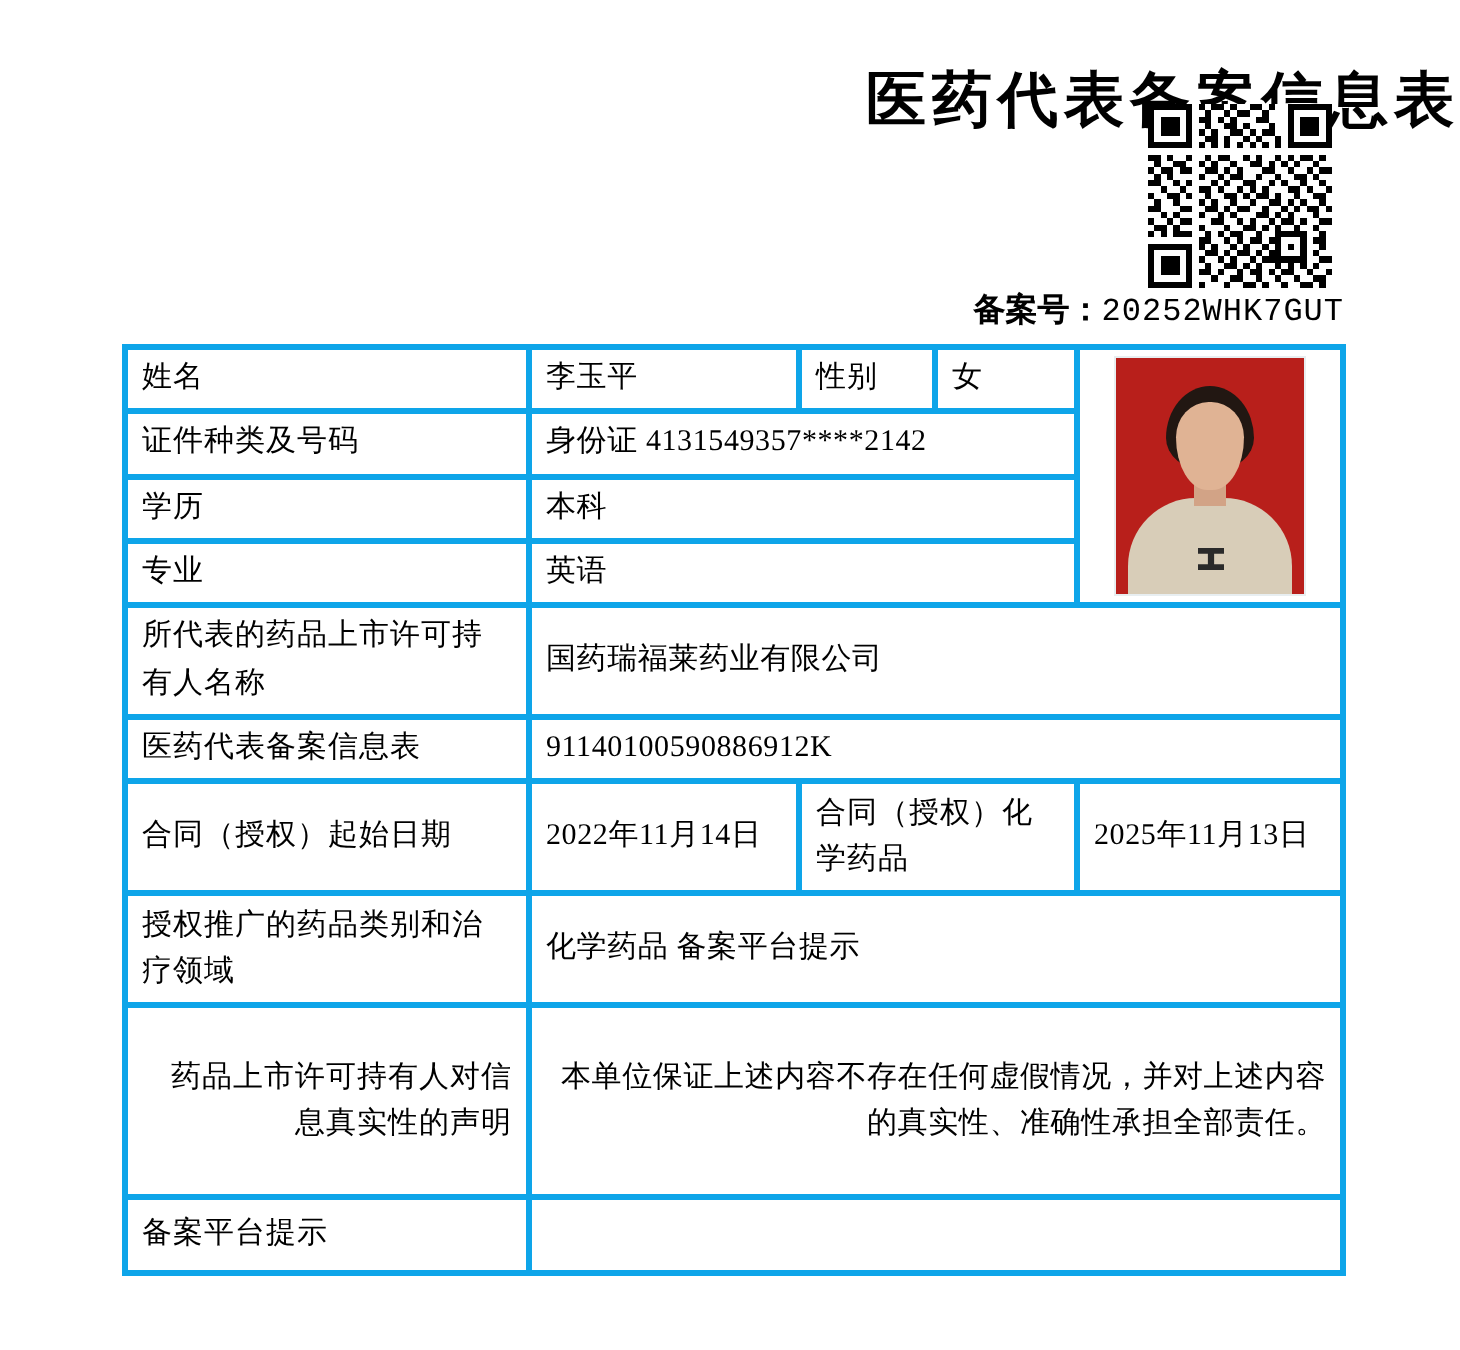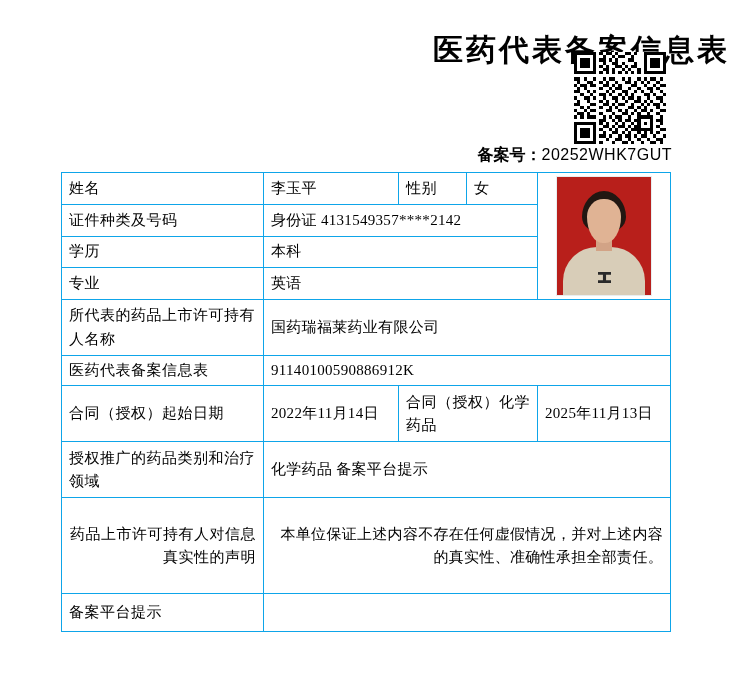--- a/index.html
+++ b/index.html
@@ -47,37 +47,37 @@
     right: 58px;
     top: 145px;
     font-size: 16px;
     white-space: nowrap;
   }
   .record-no .rec-label {
     font-family: "Liberation Serif", "DejaVu Serif", serif;
     font-weight: bold;
   }
   .record-no .rec-value {
-    font-family: Liberation Sans, sans-serif;
+    font-family: Liberation Mono, monospace;
     letter-spacing: 0.5px;
     text-align: center;
   }
 
   
   .form-table {
     position: absolute;
     left: 61px;
     top: 172px;
     width: 609px;
     border-collapse: collapse;
     table-layout: fixed;
     font-size: 15px;
   }
   .form-table td {
-    border: 1px solid #0ea5e9;
+    border: 3px solid #0ea5e9;
     padding: 3px 7px;
     vertical-align: middle;
     line-height: 1.55;
     word-break: break-all;
   }
   .lbl { letter-spacing: 0.5px; }
   .val { letter-spacing: 0.3px; }
   .val-num {
     font-family: "Liberation Serif", "DejaVu Serif", serif;
     letter-spacing: 0.3px;

